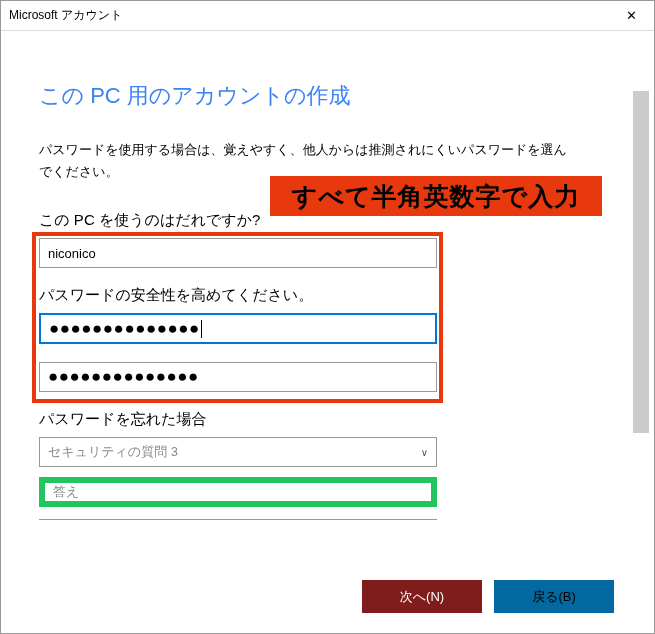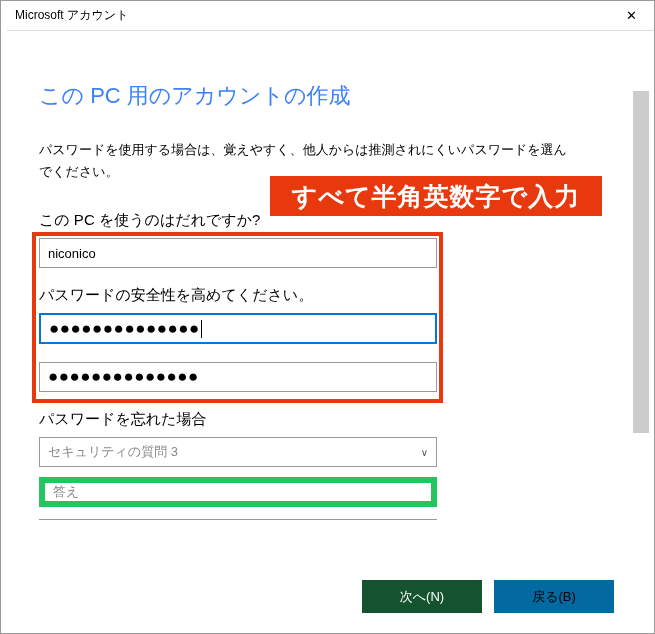--- a/index.html
+++ b/index.html
@@ -16,21 +16,20 @@
       position: relative;
       border: 1px solid #999;
     }
     .titlebar {
       height: 30px;
       display: flex;
       align-items: center;
       justify-content: space-between;
       border-bottom: 1px solid #ddd;
       padding: 0 0 0 8px;
-      margin-left: 6px;
     }
     .close-btn {
       width: 45px;
       height: 30px;
       display: flex;
       align-items: center;
       justify-content: center;
       font-size: 13px;
       cursor: pointer;
     }
@@ -80,21 +79,21 @@
       z-index: 1;
       pointer-events: none;
     }
     .red-banner {
       position: absolute;
       left: 269px;
       top: 175px;
       width: 332px;
       height: 40px;
       background: #E8380D;
-      color: #ffffff;
+      color: #000000;
       font-size: 25px;
       font-weight: bold;
       display: flex;
       align-items: center;
       justify-content: center;
       z-index: 2;
       letter-spacing: 1px;
     }
     .input-field {
       width: 398px;
@@ -162,21 +161,21 @@
       height: 33px;
       border: none;
       font-size: 13px;
       font-family: inherit;
       cursor: pointer;
       display: flex;
       align-items: center;
       justify-content: center;
     }
     .btn-primary {
-      background: #14532d;
+      background: #7f1d1d;
       color: #fff;
     }
     .btn-secondary {
       background: #0369a1;
       color: #000;
     }
     .form-container {
       position: relative;
     }
   </style>

